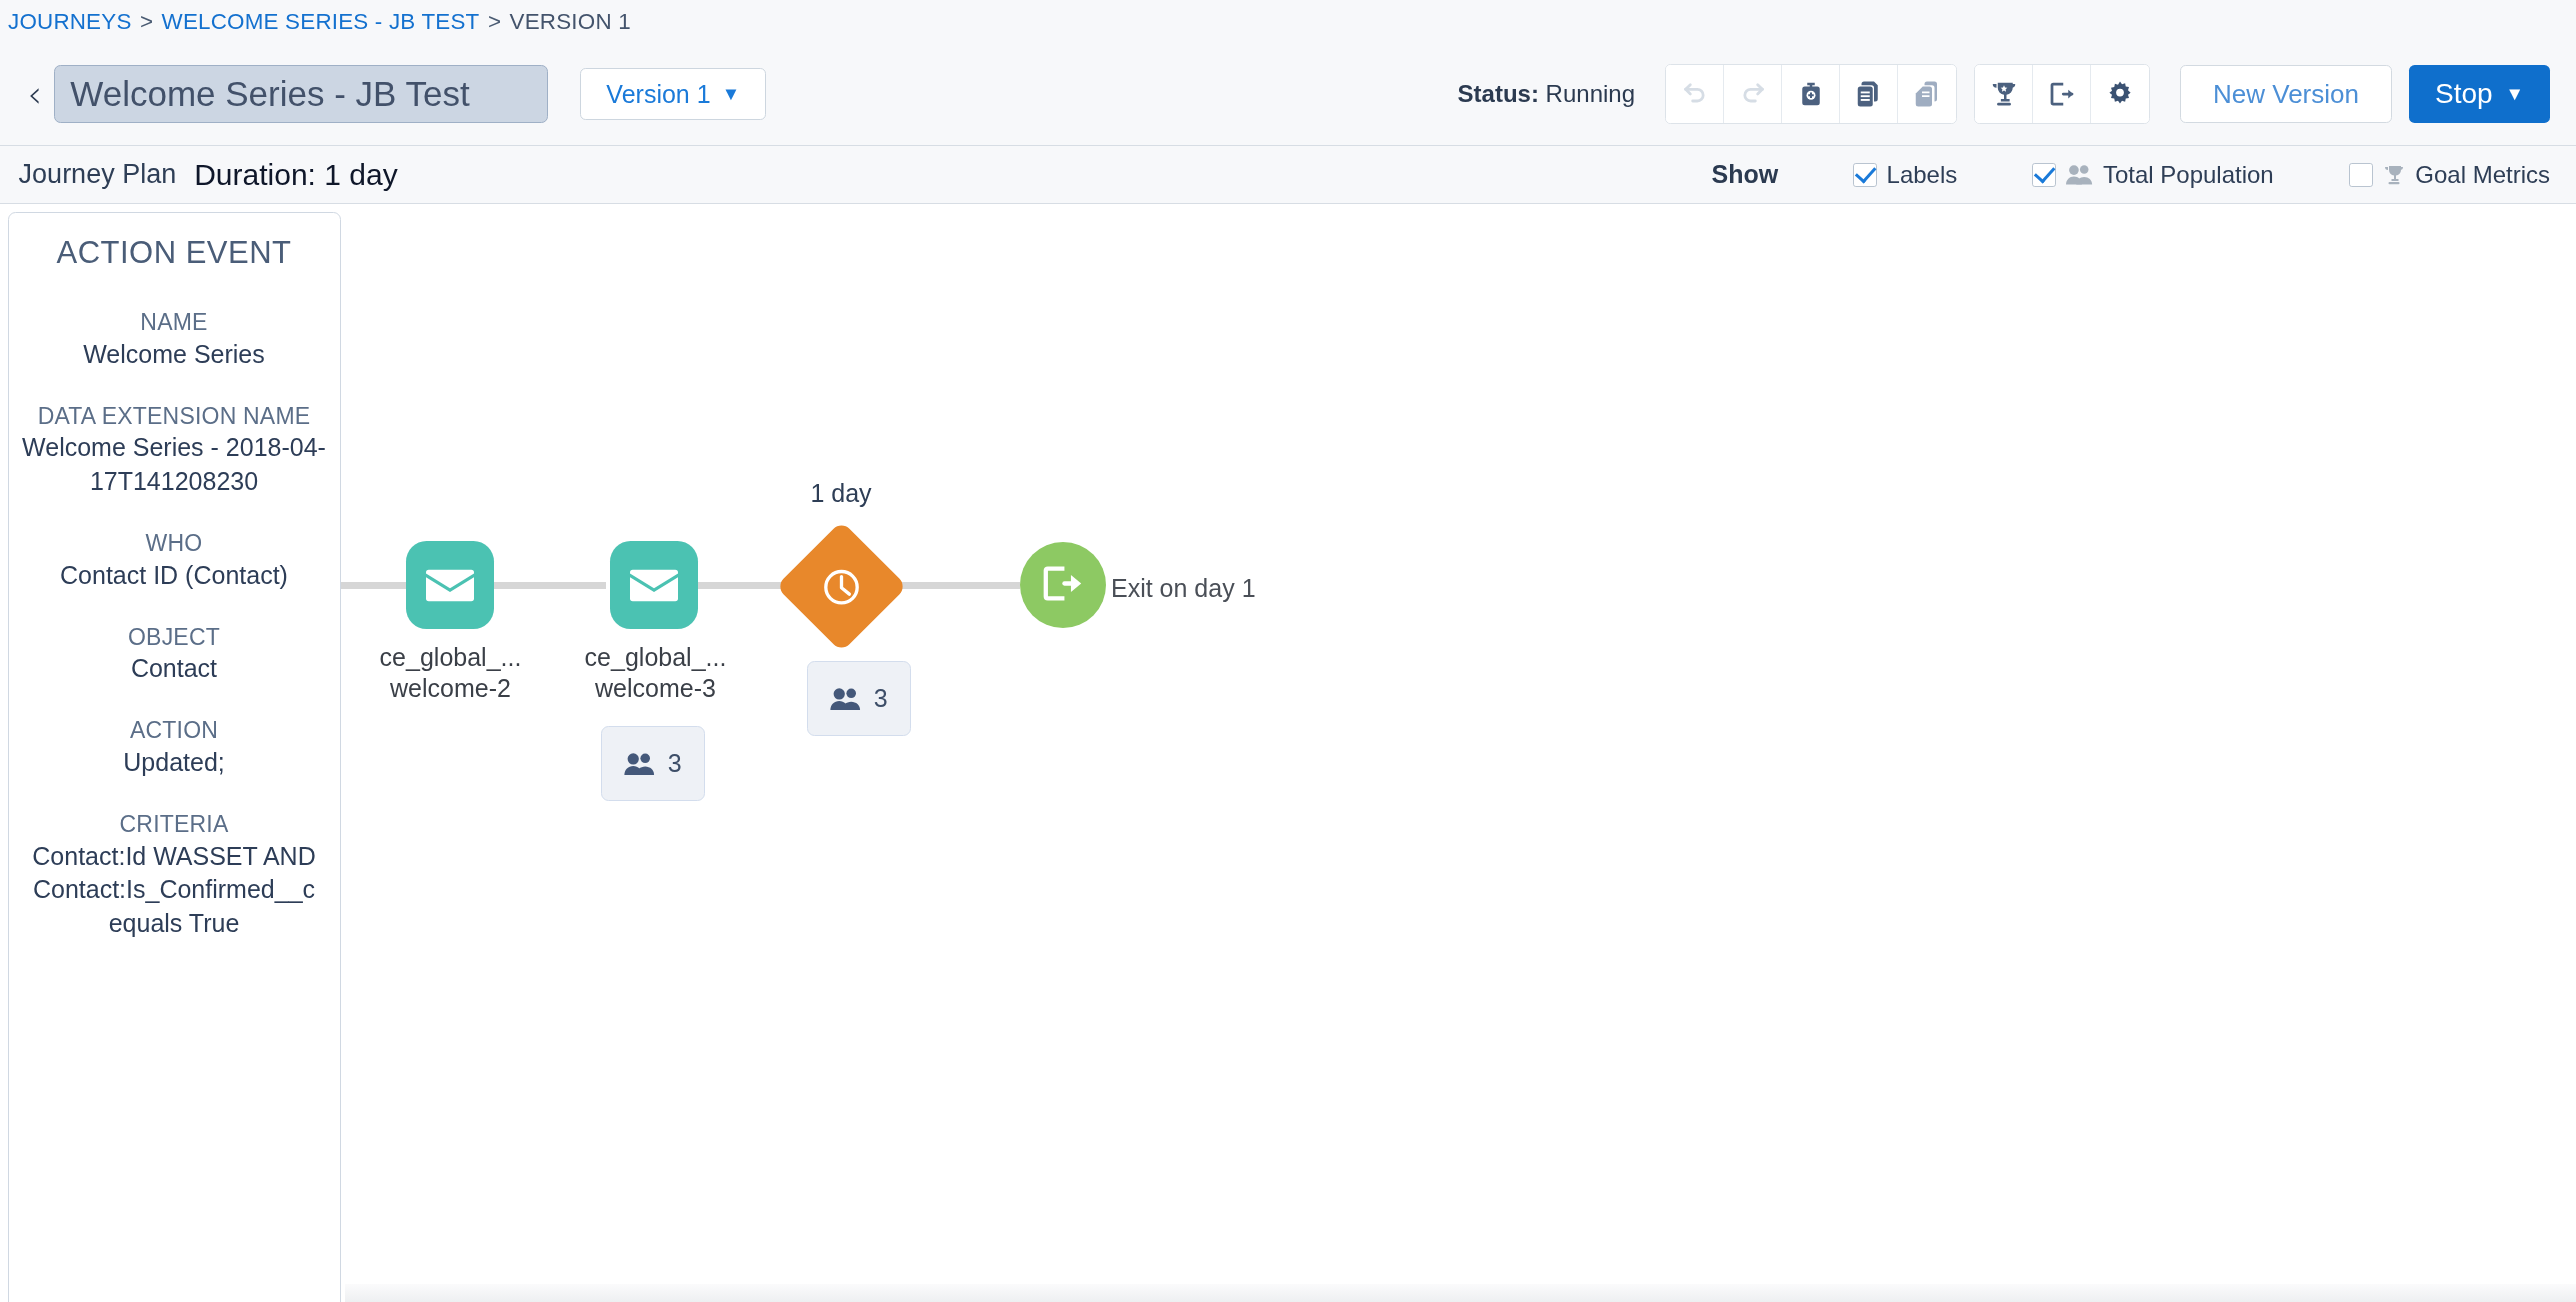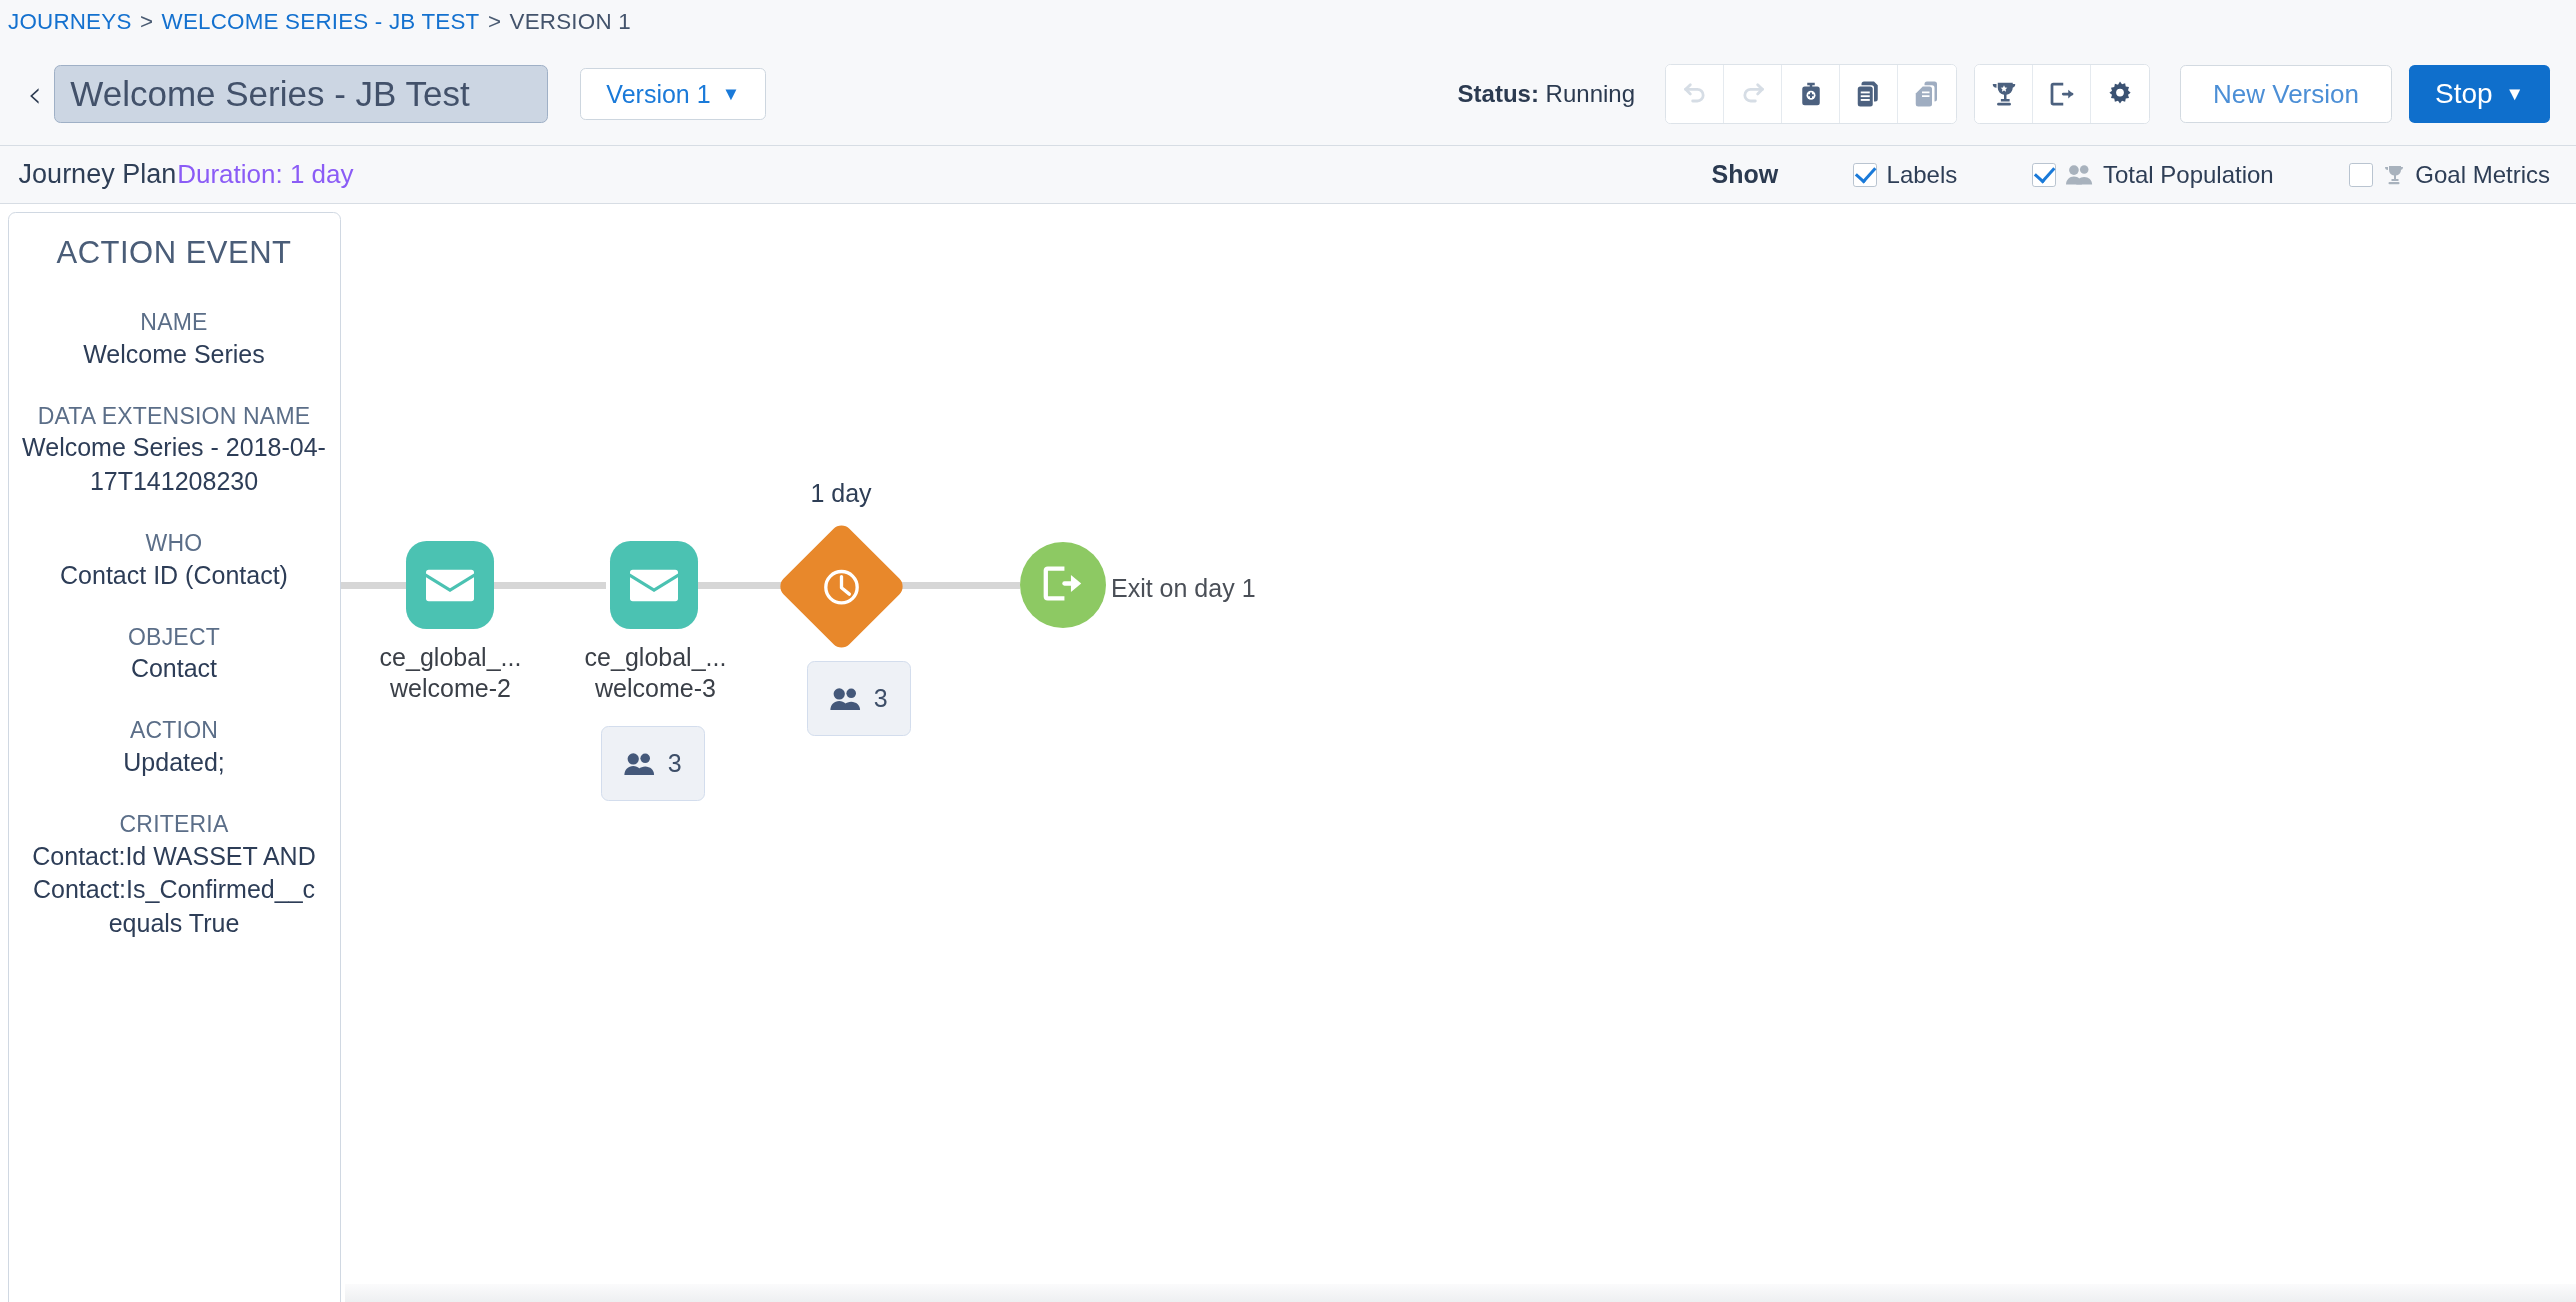--- a/index.html
+++ b/index.html
@@ -133,21 +133,21 @@
   
   .plan-bar {
     height: 58px;
     background: #f7f8fa;
     border-bottom: 0.9px solid #d7dde4;
     display: flex;
     align-items: center;
     padding: 0 26px 0 18.6px;
   }
   .plan-title { font-size: 27px; color: #2e3e56; }
-  .plan-duration { font-size: 26px; color: #8b5cf6; margin-left: 1px; }
+  .plan-duration { font-size: 30px; color: #0f172a; margin-left: 18px; }
 
   .show-group {
     margin-left: auto;
     display: flex;
     align-items: center;
     gap: 37px;
   }
   .show-label { font-size: 25px; font-weight: bold; color: #2b3a50; }
   .chk-item { display: flex; align-items: center; gap: 9.3px; cursor: pointer; padding-left: 38px; }
   .chk {

